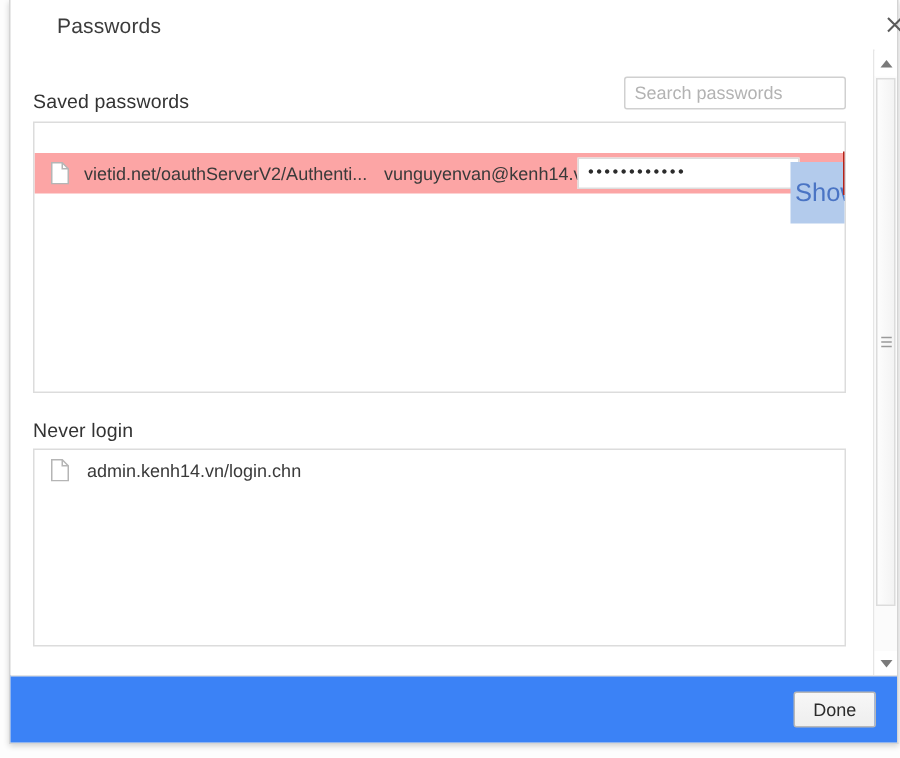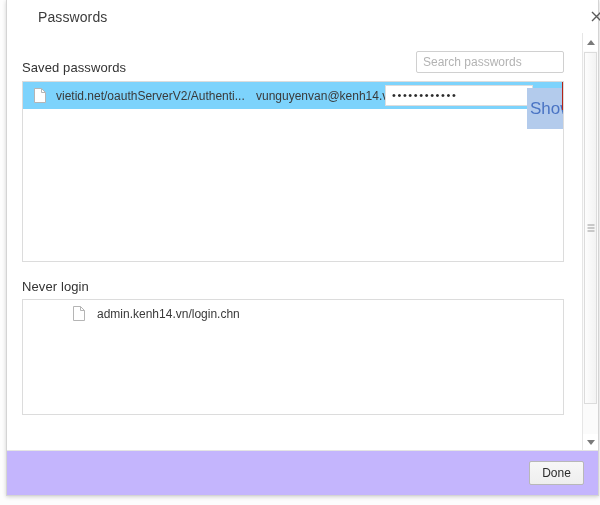--- a/index.html
+++ b/index.html
@@ -118,31 +118,31 @@
   .listbox {
     position: absolute;
     left: 15px;
     width: 542px;
     box-sizing: border-box;
     border: 1px solid #dcdcdc;
     background: #ffffff;
     overflow: hidden;
   }
   #saved-list { top: 48px; height: 181px; }
-  #never-list { top: 266px; height: 116px; padding-left: 39px; }
+  #never-list { top: 266px; height: 132px; }
 
   
   .row {
     position: relative;
     height: 27px;
     display: flex;
     align-items: center;
     box-sizing: border-box;
   }
-  .row.hovered { background: #7dd3fc; }
+  .row.hovered { background: #fca5a5; margin-top: 20px; }
 
   .doc-icon {
     width: 18px;
     margin-left: 8px;
     margin-right: 7px;
     display: flex;
     align-items: center;
     justify-content: center;
     flex: none;
   }
@@ -296,21 +296,21 @@
   }
 
   
   #footer {
     position: absolute;
     left: 0;
     bottom: 0;
     width: 100%;
     height: 44px;
     border-top: 1px solid #e4e4e4;
-    background: #c4b5fd;
+    background: #3b82f6;
   }
   #done-btn {
     position: absolute;
     right: 14px;
     top: 10px;
     min-width: 55px;
     height: 24px;
     padding: 0 12px;
     font-family: "Liberation Sans", sans-serif;
     font-size: 12px;

